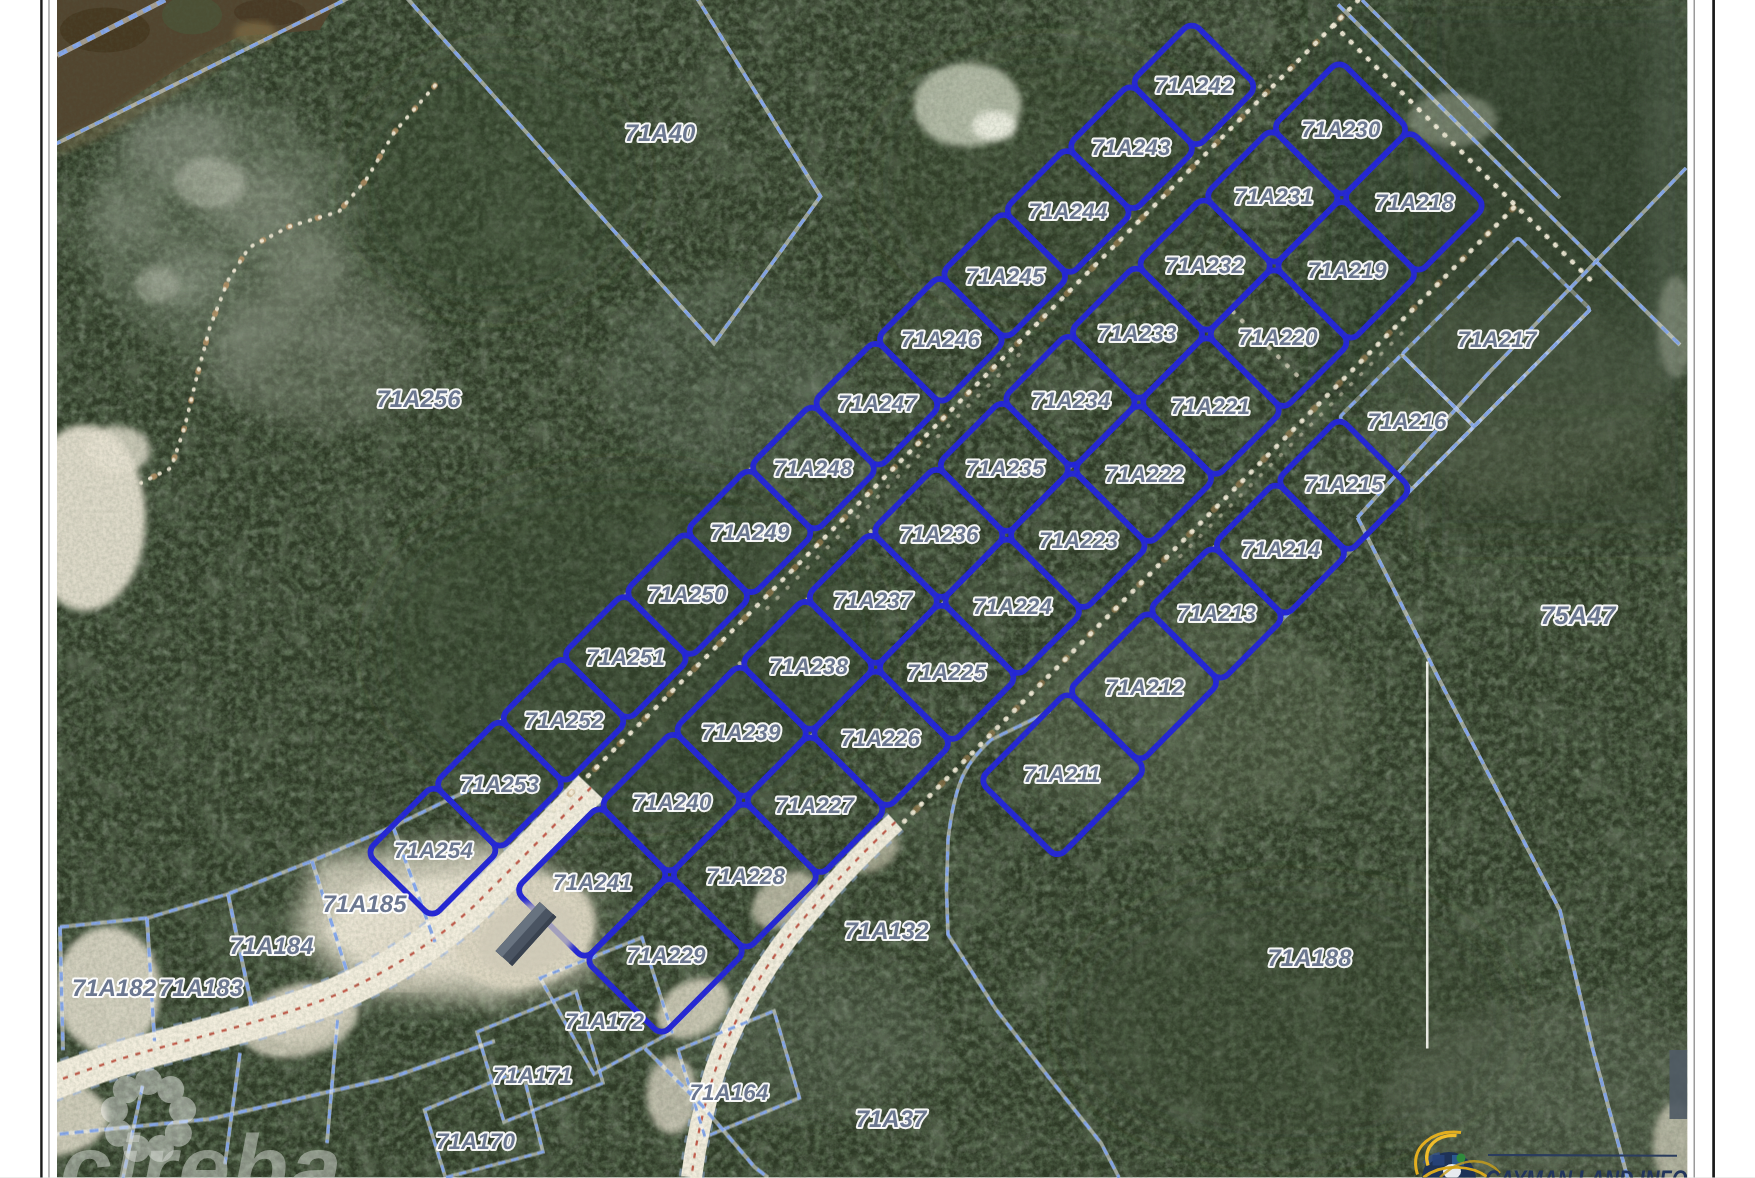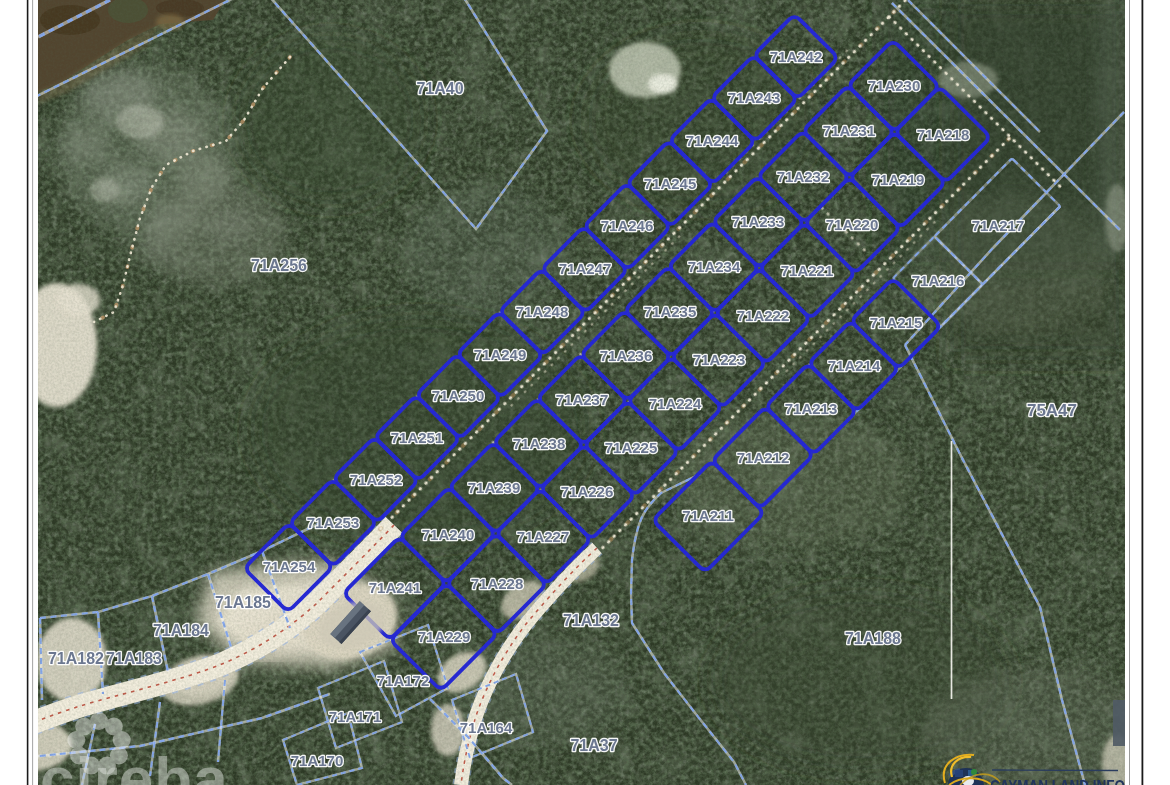--- a/index.html
+++ b/index.html
@@ -1,14 +1,14 @@
 <!DOCTYPE html>
 <html><head><meta charset="utf-8"><style>
 html,body{margin:0;padding:0;background:#fff;}
-#page{position:relative;width:1170px;height:785px;overflow:hidden;background:#fff;font-family:"Liberation Sans",sans-serif;}
+#page{position:relative;width:1170px;height:785px;overflow:hidden;background:#fff;font-family:"Liberation Sans",sans-serif;font-style:italic;}
 </style></head><body>
 <div id="page">
 <svg width="1170" height="785" viewBox="0 0 1170 785" xmlns="http://www.w3.org/2000/svg">
 <defs>
 <clipPath id="mapclip">
           <rect x="38" y="0" width="1087" height="785"></rect>
         </clipPath>
 <filter id="nzM" x="0%" y="0%" width="100%" height="100%">
  <feTurbulence type="fractalNoise" baseFrequency="0.022" numOctaves="4" seed="7" stitchTiles="stitch"></feTurbulence>
  <feColorMatrix type="matrix" values="0 0 0 0 0.37  0 0 0 0 0.44  0 0 0 0 0.34  1.25 0 0 0 -0.66"></feColorMatrix>

